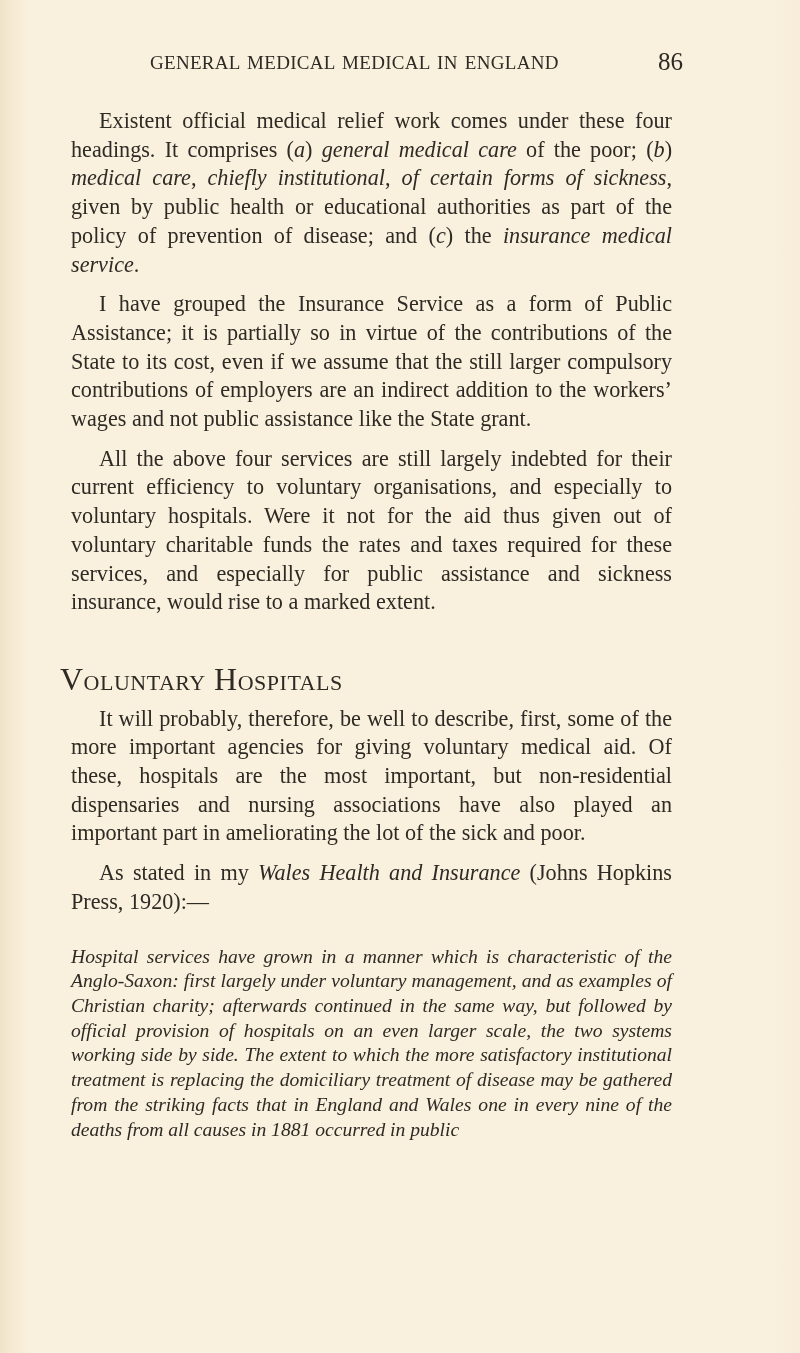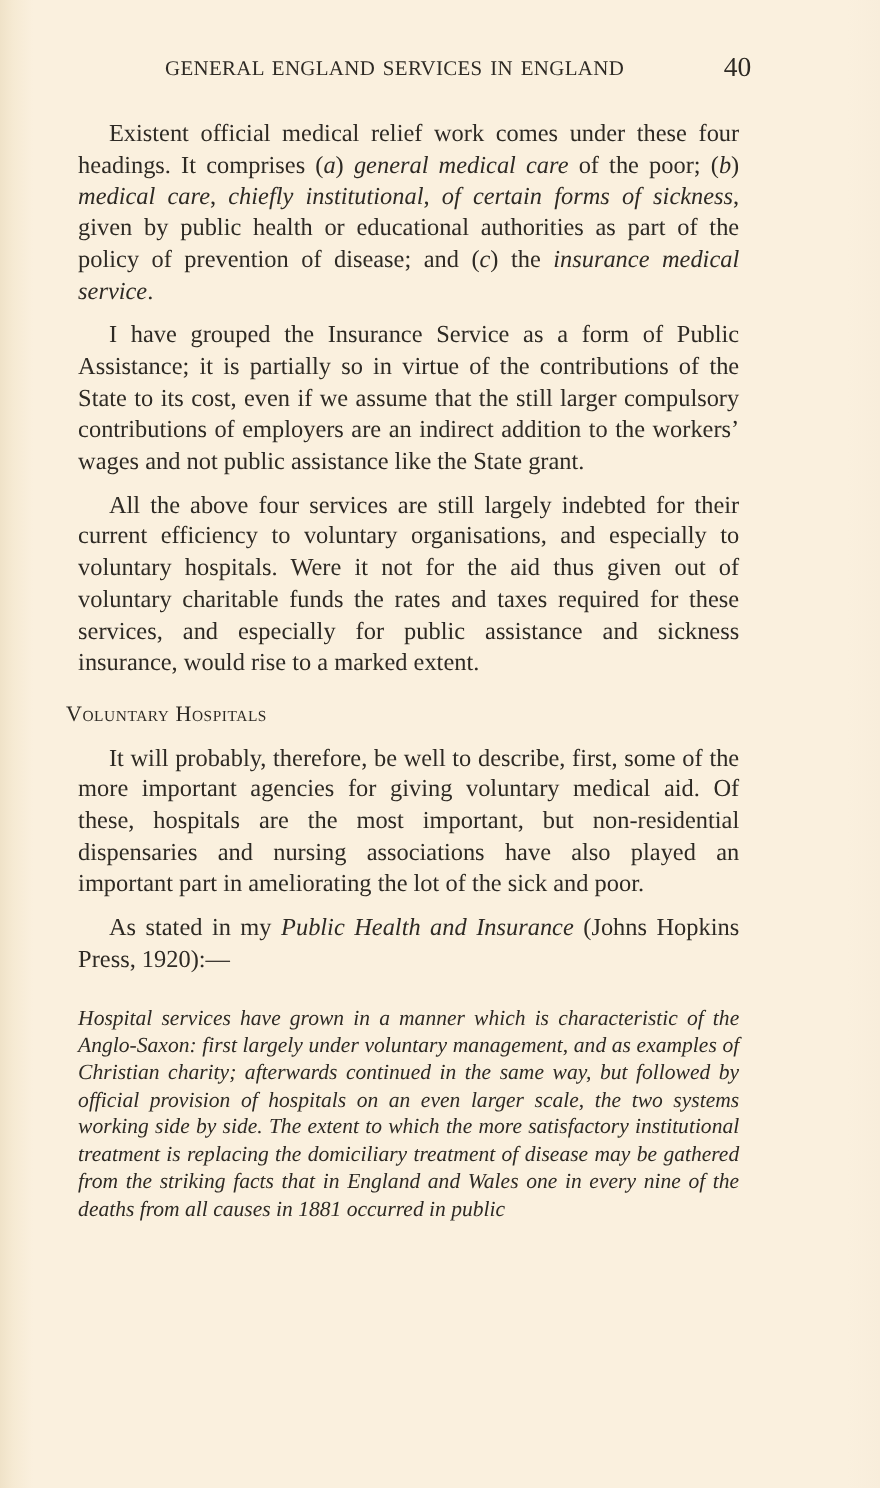--- a/index.html
+++ b/index.html
@@ -24,45 +24,45 @@
   }
   .body { position:absolute; top:96px; left:0; width:623px; }
   p {
     margin:11px; font-size:22.2px; line-height:28.7px;
     text-align:justify; text-align-last:left;
     hyphens:none;
   }
   p.indent { text-indent:28px; }
   em { font-style:italic; }
   .section-heading {
-    margin:18px 0 0 0; font-size:20px; line-height:28.7px;
+    margin:48px 0 0 0; font-size:32px; line-height:28.7px;
     font-variant: small-caps; letter-spacing:0.5px;
   }
   .quote {
     margin-top:28px; font-size:19.6px; line-height:24.7px;
     text-align:justify; text-align-last:left;font-style:italic;
   }
 </style>
 </head>
 <body>
 
 <div class="page">
   <div class="running-head">
-    <span class="running-title">GENERAL ENGLAND SERVICES IN ENGLAND</span>
-    <span class="page-number">40</span>
+    <span class="running-title">GENERAL MEDICAL MEDICAL IN ENGLAND</span>
+    <span class="page-number">86</span>
   </div>
 
   <div class="body">
     <p class="indent"><span>Existent official medical relief work comes under these four headings. It comprises (</span><em>a</em><span>) </span><em>general medical care</em><span> of the poor; (</span><em>b</em><span>) </span><em>medical care</em><span>, </span><em>chiefly institutional</em><span>, </span><em>of certain forms of sickness</em><span>, given by public health or educational authorities as part of the policy of prevention of disease; and (</span><em>c</em><span>) the </span><em>insurance medical service</em><span>.</span></p>
 
     <p class="indent">I have grouped the Insurance Service as a form of Public Assistance; it is partially so in virtue of the contributions of the State to its cost, even if we assume that the still larger compulsory contributions of employers are an indirect addition to the workers’ wages and not public assistance like the State grant.</p>
 
     <p class="indent">All the above four services are still largely indebted for their current efficiency to voluntary organisations, and especially to voluntary hospitals. Were it not for the aid thus given out of voluntary charitable funds the rates and taxes required for these services, and especially for public assistance and sickness insurance, would rise to a marked extent.</p>
 
     <div class="section-heading">Voluntary Hospitals</div>
 
     <p class="indent">It will probably, therefore, be well to describe, first, some of the more important agencies for giving voluntary medical aid. Of these, hospitals are the most important, but non-residential dispensaries and nursing associations have also played an important part in ameliorating the lot of the sick and poor.</p>
 
-    <p class="indent"><span>As stated in my </span><em>Public Health and Insurance</em><span> (Johns Hopkins Press, 1920):—</span></p>
+    <p class="indent"><span>As stated in my </span><em>Wales Health and Insurance</em><span> (Johns Hopkins Press, 1920):—</span></p>
 
     <p class="quote">Hospital services have grown in a manner which is characteristic of the Anglo-Saxon: first largely under voluntary management, and as examples of Christian charity; afterwards continued in the same way, but followed by official provision of hospitals on an even larger scale, the two systems working side by side. The extent to which the more satisfactory institutional treatment is replacing the domiciliary treatment of disease may be gathered from the striking facts that in England and Wales one in every nine of the deaths from all causes in 1881 occurred in public</p>
   </div>
 </div>
 
 </body></html>

